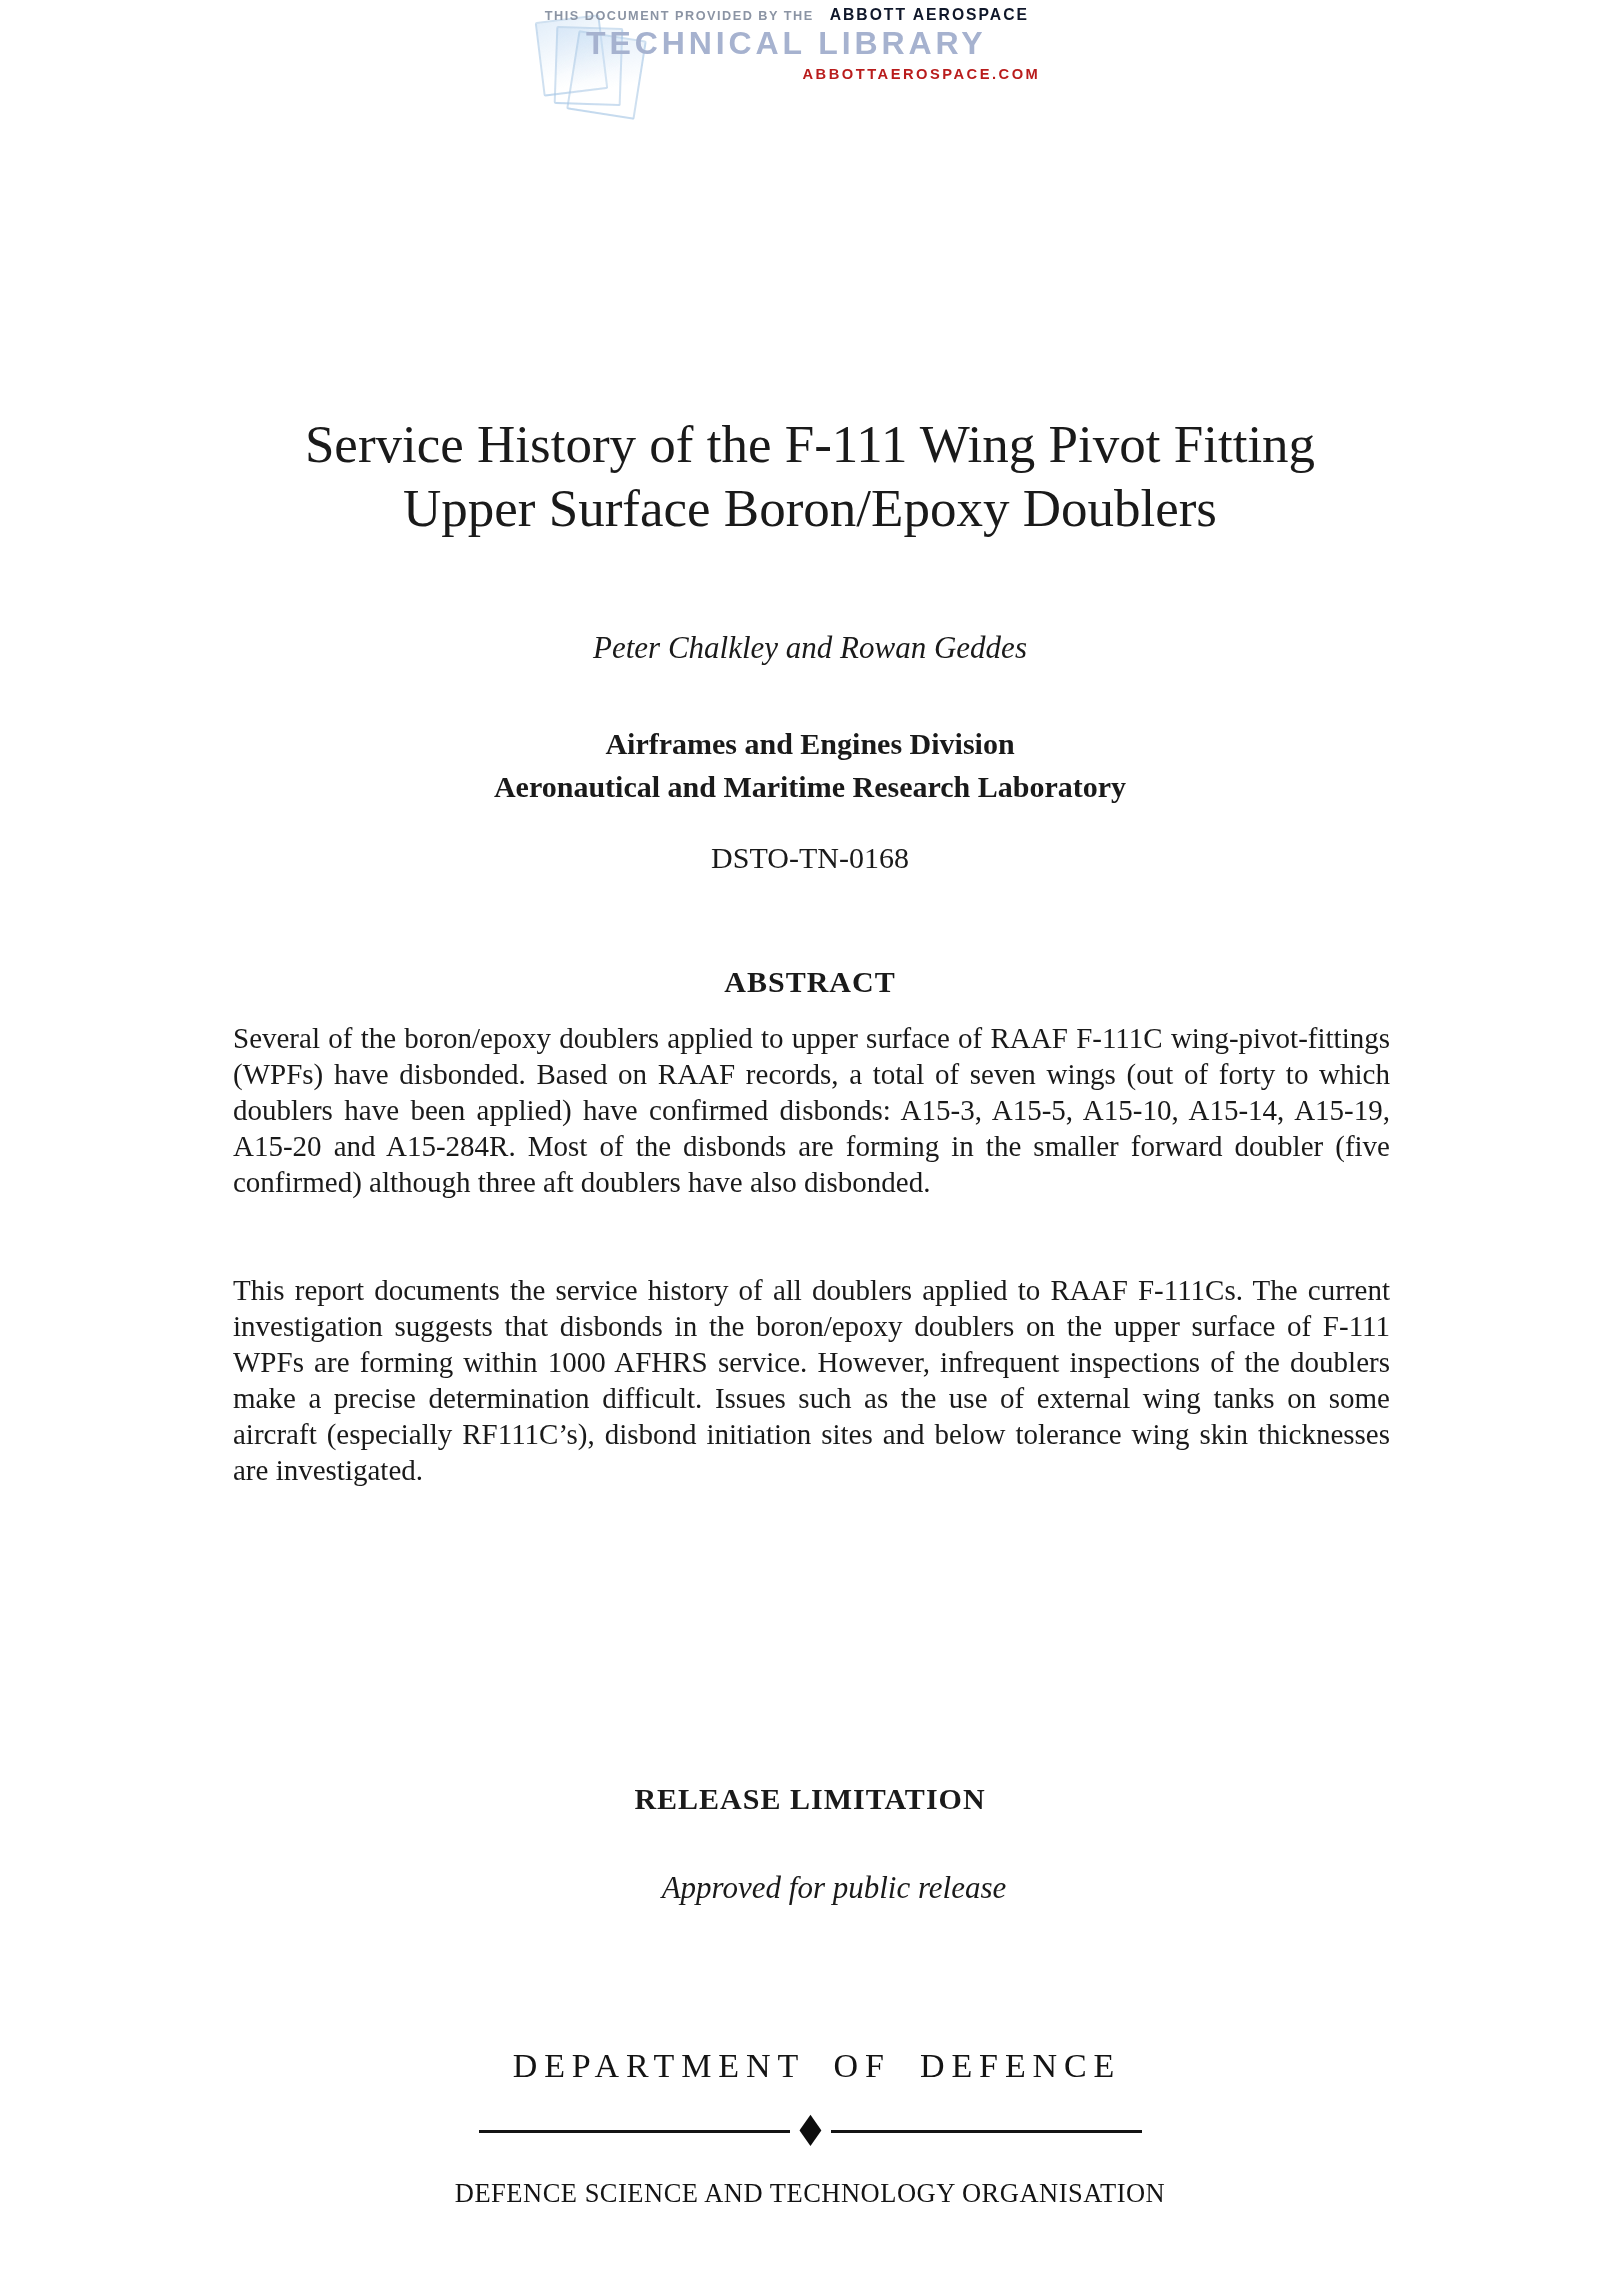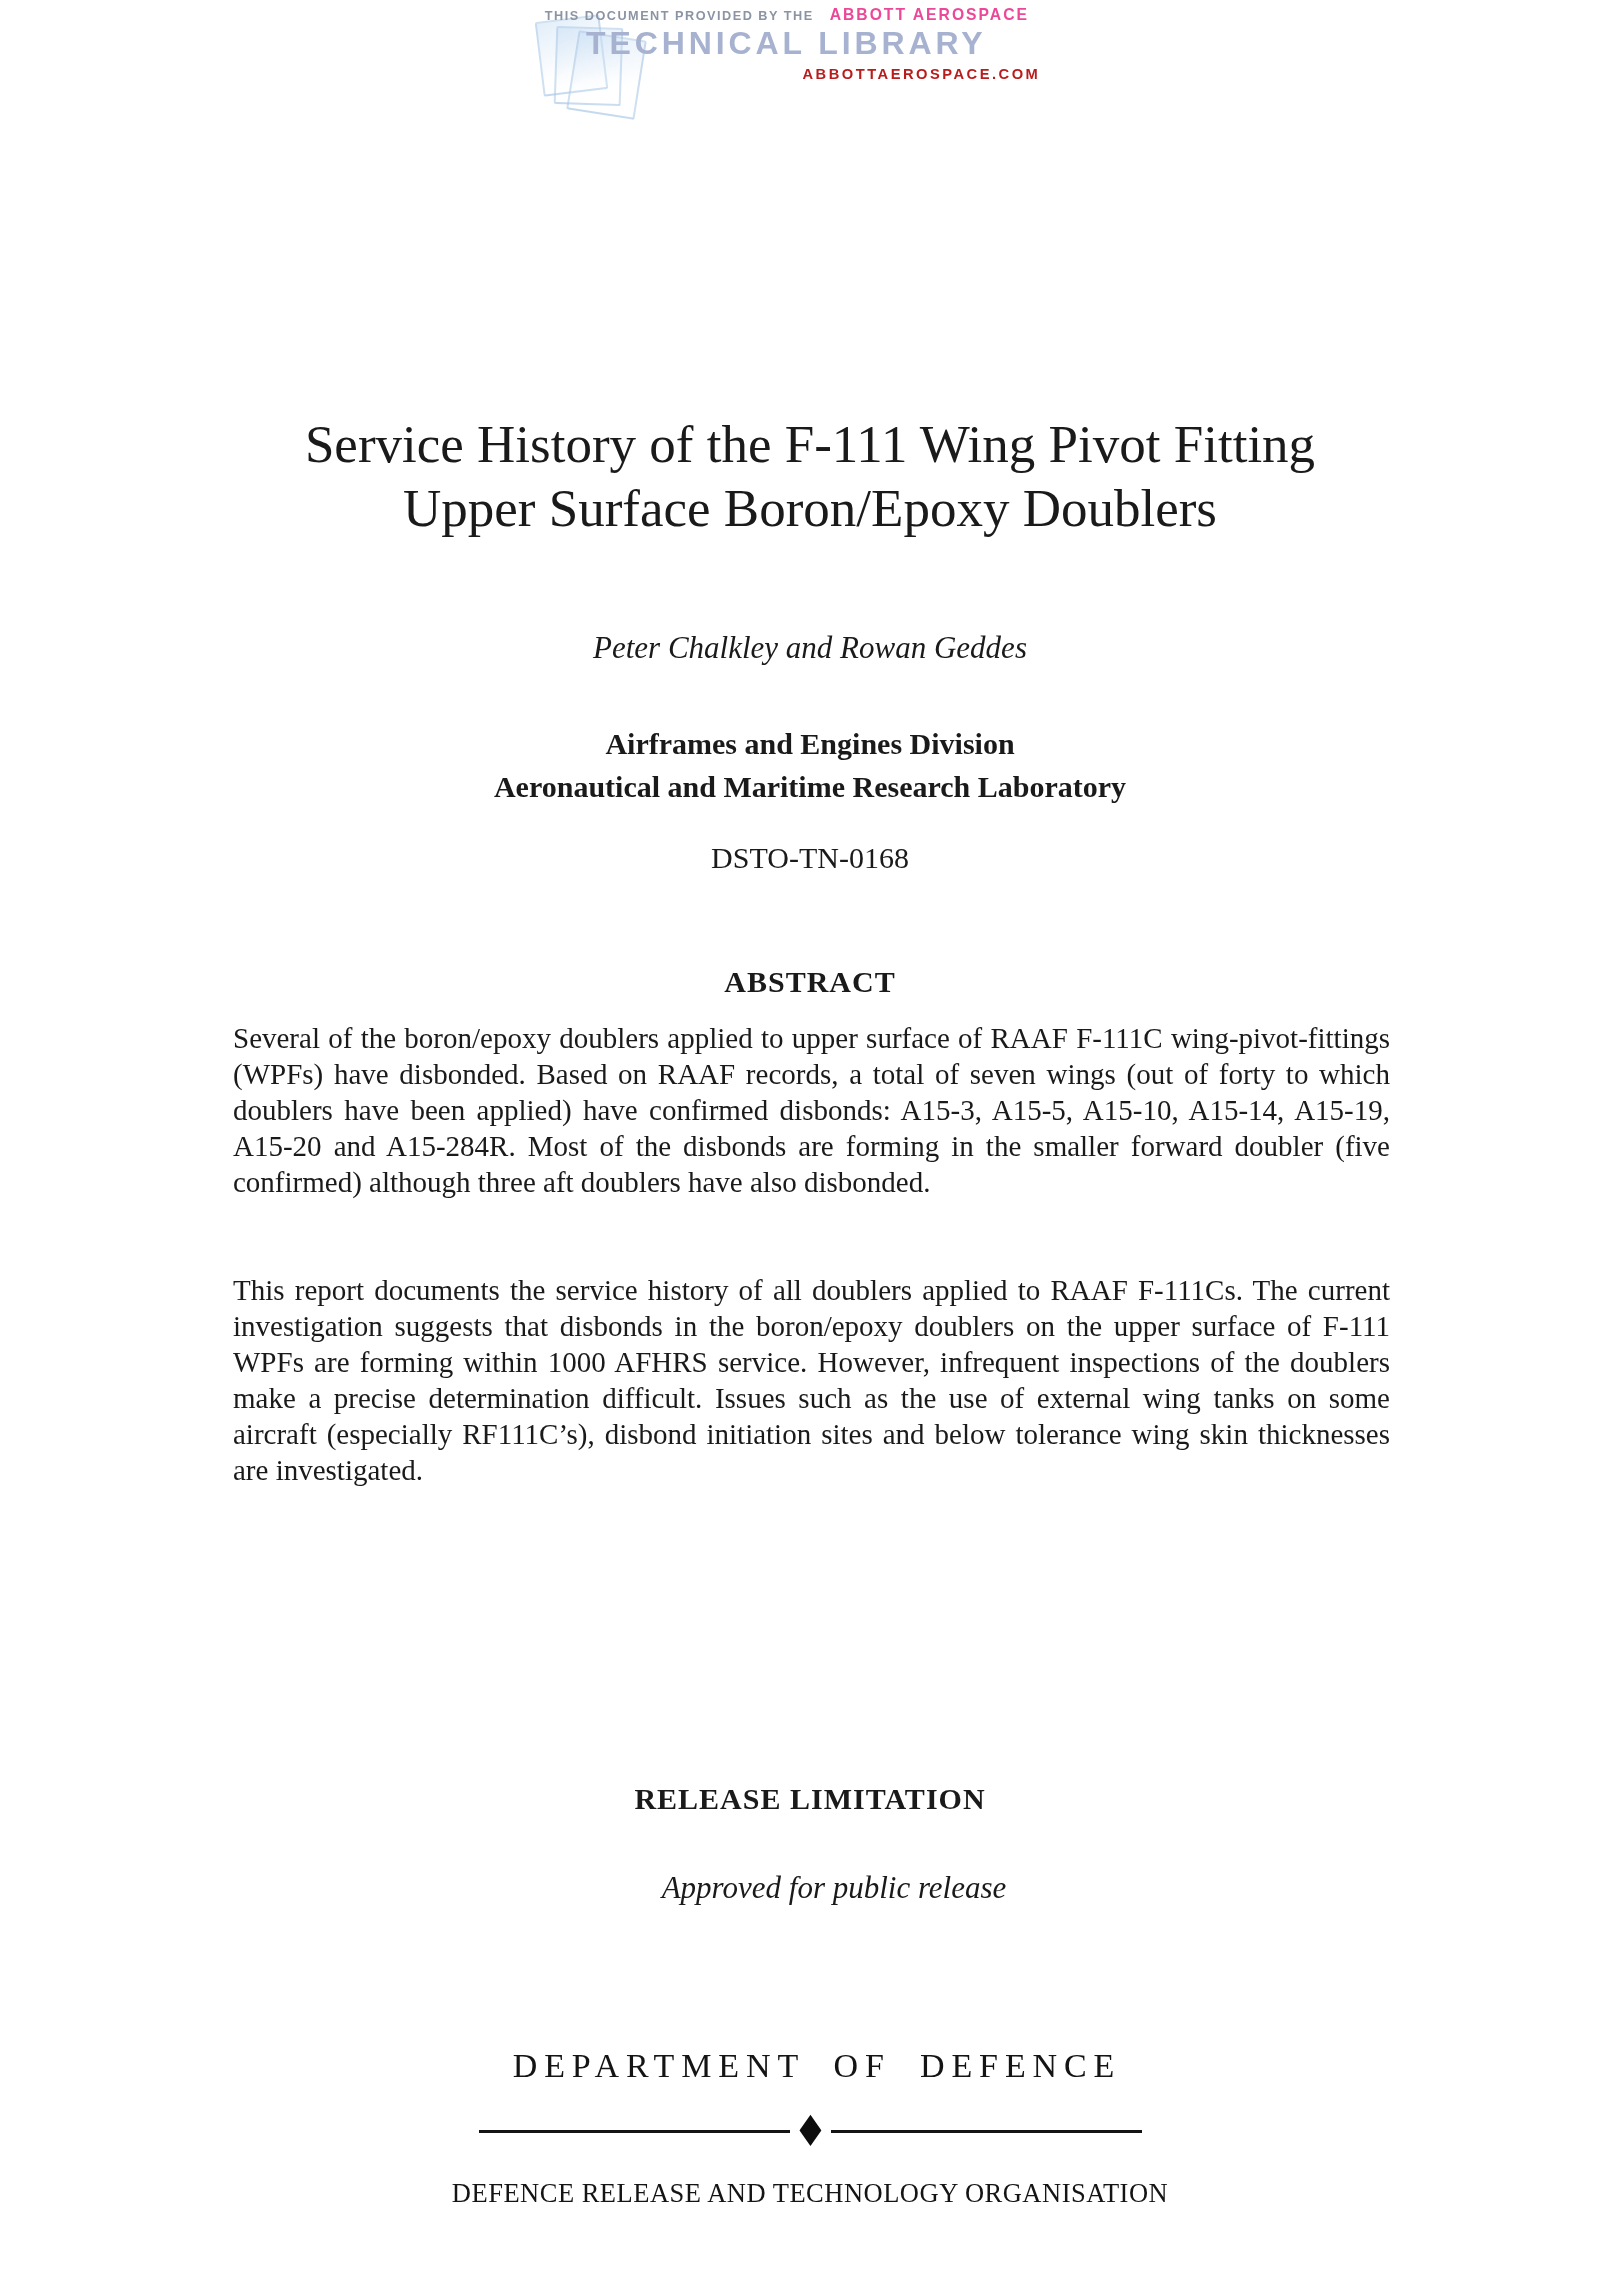--- a/index.html
+++ b/index.html
@@ -18,21 +18,21 @@
     position:absolute;border:2px solid rgba(168,198,228,0.55);
     background:linear-gradient(160deg, rgba(200,222,244,0.50), rgba(255,255,255,0.08) 65%);
     border-radius:2px;
   }
   .pg1{width:61px;height:71px;left:2px;top:2px;transform:rotate(-7deg);}
   .pg2{width:63px;height:74px;left:17.6px;top:11.8px;transform:rotate(2deg);}
   .pg3{width:65px;height:76px;left:35px;top:19.6px;transform:rotate(9deg);}
   .logo-text{position:relative;}
   .logo-row1{display:flex;gap:16px;align-items:baseline;padding-left:7.8px;font-family:"Liberation Sans",sans-serif;}
   .tagline{font-size:12.7px;font-weight:bold;letter-spacing:1.5px;color:#8b94a4;white-space:nowrap;}
-  .brand{font-size:15.7px;font-weight:bold;letter-spacing:2px;color:#ec4899;white-space:nowrap;}
+  .brand{font-size:15.7px;font-weight:bold;letter-spacing:2px;color:#0f172a;white-space:nowrap;}
   .library{
     margin-top:1px;padding-left:49px;
     font-family:"Liberation Sans",sans-serif;
     font-size:32px;font-weight:bold;letter-spacing:3.9px;
     color:#a6b2cf;white-space:nowrap;
   }
   .site{
     margin-top:3.9px;text-align:right;padding-right:15.7px;
     font-family:"Liberation Sans",sans-serif;
     font-size:14.7px;font-weight:bold;letter-spacing:2.5px;color:#b91c1c;
@@ -116,16 +116,16 @@
   <div class="centerblock release-statement">Approved for public release</div>
 
   <div class="centerblock dept">DEPARTMENT OF DEFENCE</div>
 
   <div class="rule-row">
     <span class="rule-line"></span>
     <span class="diamond">♦</span>
     <span class="rule-line"></span>
   </div>
 
-  <div class="centerblock org">DEFENCE RELEASE AND TECHNOLOGY ORGANISATION</div>
+  <div class="centerblock org">DEFENCE SCIENCE AND TECHNOLOGY ORGANISATION</div>
 
 </div>
 
 
 </body></html>

